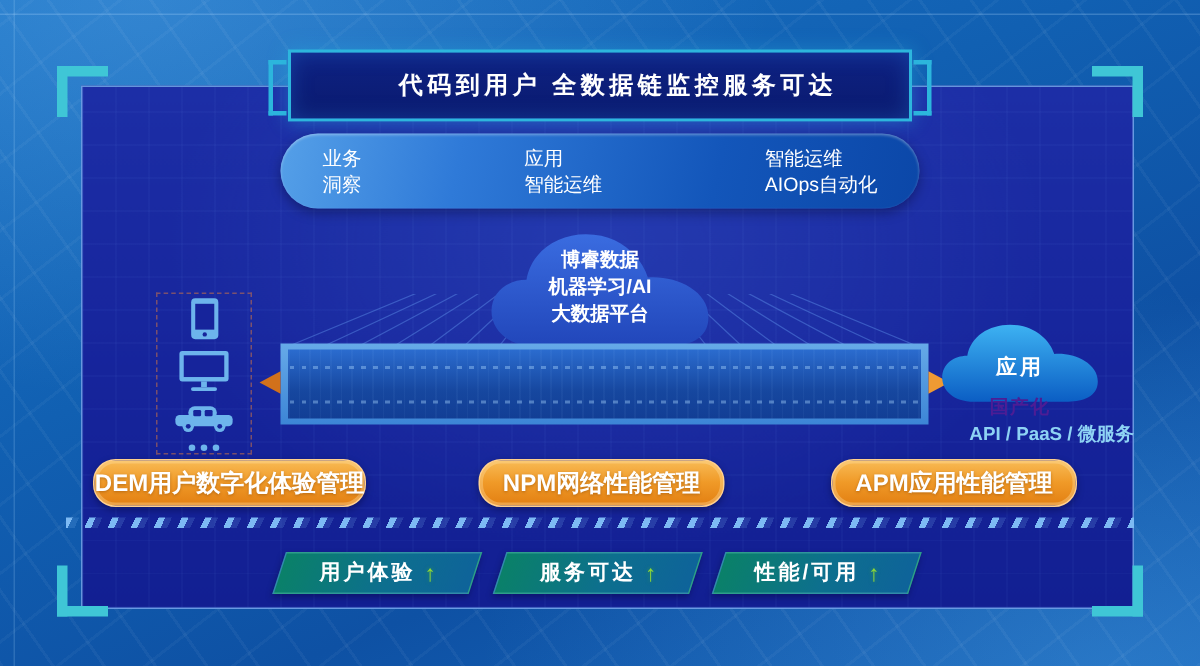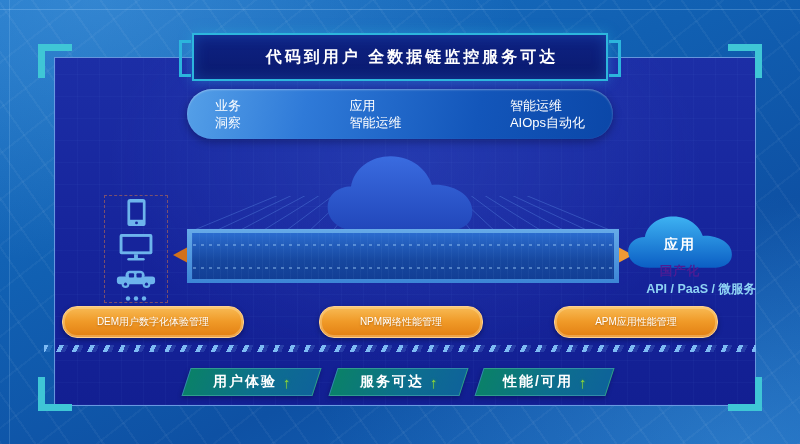--- a/index.html
+++ b/index.html
@@ -75,21 +75,21 @@
 
   .devices{position:absolute;left:104px;top:195px;width:62px;height:106px;
     border:1px dashed rgba(205,115,70,.55);
     display:flex;flex-direction:column;align-items:center;justify-content:center;gap:7px;}
 
   .product-btn{position:absolute;top:306px;height:30px;border-radius:15px;
     background:linear-gradient(180deg,#f8bb55 0%,#f09a28 48%,#e27f12 100%);
     border:1px solid #ffd08d;
     box-shadow:0 2px 5px rgba(0,0,40,.4), inset 0 0 0 2px rgba(255,225,170,.35);
     display:flex;align-items:center;justify-content:center;
-    color:#fff;font-size:10px;font-weight:normal;white-space:nowrap;
+    color:#fff;font-size:16px;font-weight:bold;white-space:nowrap;
     text-shadow:0 1px 2px rgba(120,60,0,.45);}
   .product-btn.b1{left:62px;width:180px;}
   .product-btn.b2{left:319px;width:162px;}
   .product-btn.b3{left:554px;width:162px;}
 
   .dash-sep{position:absolute;left:44px;top:345px;width:712px;height:7px;
     background:repeating-linear-gradient(115deg,#7dbaf4 0 4px, rgba(125,185,244,.18) 4px 8px, transparent 8px 14px);}
 
   .outcomes{position:absolute;left:186px;top:368px;width:424px;height:28px;
     display:flex;gap:16px;}
@@ -166,20 +166,25 @@
 <div class="cloud-mid">
   <svg width="156" height="84" viewBox="0 0 200 108">
     <defs>
       <linearGradient id="gcm" x1="0" y1="0" x2="0" y2="1">
         <stop offset="0" stop-color="#3a6ce0"></stop>
           <stop offset="1" stop-color="#2146ba"></stop>
       </linearGradient>
     </defs>
     <path fill="url(#gcm)" d="M45,104 C20,104 7,89 7,74 C7,57 21,47 37,47 C41,23 63,8 88,8 C116,8 135,26 141,45 C163,43 193,55 193,79 C193,98 175,104 158,104 Z"></path>
   </svg>
+  <div class="txt">
+    <span>博睿数据</span><br>
+    <span>机器学习/AI</span><br>
+    <span>大数据平台</span>
+  </div>
 </div>
 
 <div class="band">
   <div class="band-inner"></div>
   <div class="band-stripe s1"></div>
   <div class="band-stripe s2"></div>
 </div>
 
 <svg class="flow-arrow" viewBox="0 0 462 20">
   <defs>

